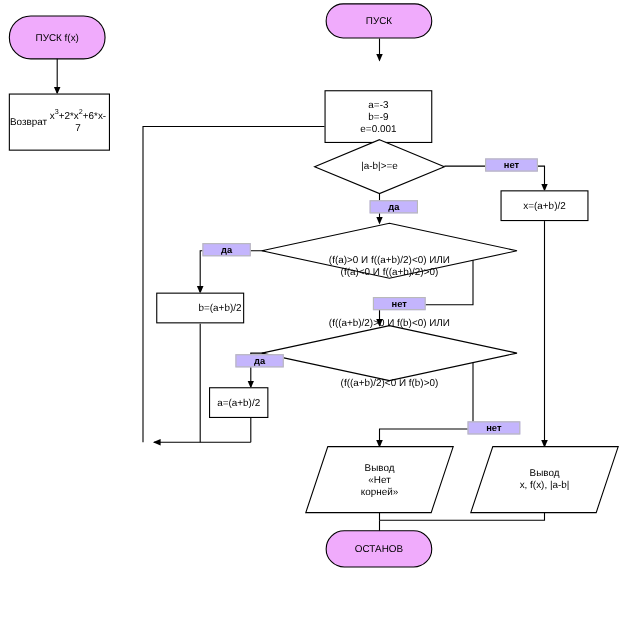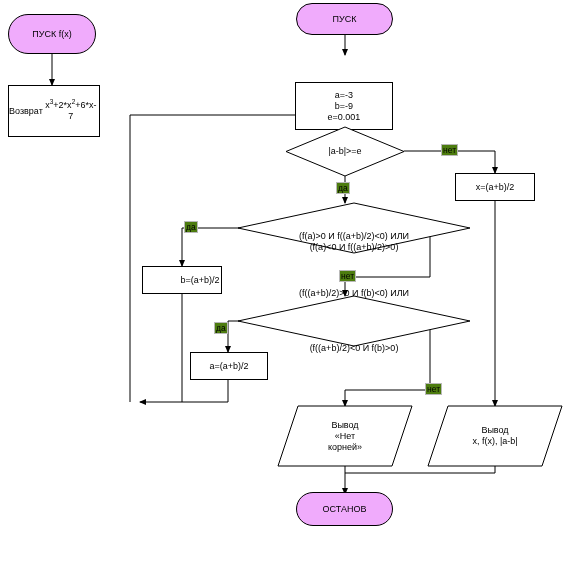--- a/index.html
+++ b/index.html
@@ -92,24 +92,25 @@
     font-size: 9px;
     line-height: 11px;
     color: #000000;
     white-space: pre-line;
   }
   .edge-label {
     position: absolute;
     font-size: 8.5px;
     line-height: 10px;
     color: #000000;
-    background: #4d7c0f;
+    background: #c4b5fd;
     border: 1px solid #b9b9b9;
-    padding: 0px 1px;
+    padding: 0px 16px;
     white-space: nowrap;
+    font-weight: bold;
   }
   sup {
     font-size: 6.5px;
     vertical-align: super;
     line-height: 0;
   }
 </style>
 </head>
 <body>
 
@@ -202,21 +203,21 @@
     <div class="decision-label" style="flex-direction:column;gap:44px;">
       <span>(f((a+b)/2)&gt;0 И f(b)&lt;0) ИЛИ</span>
       <span>(f((a+b)/2)&lt;0 И f(b)&gt;0)</span>
     </div>
   </div>
 
   <div class="node process" style="left:142px; top:266px; width:80px; height:28px;padding-left:36px;">
     <span>b=(a+b)/2</span>
   </div>
 
-  <div class="node process" style="left:190px; top:352px; width:78px; height:28px;">
+  <div class="node process" style="left:190px; top:352px; width:54px; height:28px;">
     <span>a=(a+b)/2</span>
   </div>
 
   <div class="node process" style="left:455px; top:173px; width:80px; height:28px;text-align:center;">
     <span>x=(a+b)/2</span>
   </div>
 
   <div class="io-wrap" style="left:278px; top:406px; width:134px; height:60px;">
     <svg width="134" height="60" viewBox="0 0 134 60">
       <polygon points="20,0 134,0 114,60 0,60" fill="#ffffff" stroke="#000000" stroke-width="1"></polygon>
@@ -231,21 +232,21 @@
   <div class="io-wrap" style="left:428px; top:406px; width:134px; height:60px;">
     <svg width="134" height="60" viewBox="0 0 134 60">
       <polygon points="20,0 134,0 114,60 0,60" fill="#ffffff" stroke="#000000" stroke-width="1"></polygon>
     </svg>
     <div class="io-label" style="flex-direction:column;">
       <span>Вывод</span>
       <span>x, f(x), |a-b|</span>
     </div>
   </div>
 
-  <div class="node terminal" style="left:296px; top:492px; width:97px; height:34px;">
+  <div class="node terminal" style="left:296px; top:482px; width:97px; height:34px;">
     <span>ОСТАНОВ</span>
   </div>
 
   <div class="edge-label" style="left:336px; top:182px;">да</div>
   <div class="edge-label" style="left:441px; top:144px;">нет</div>
 
   <div class="edge-label" style="left:184px; top:221px;">да</div>
   <div class="edge-label" style="left:339px; top:270px;">нет</div>
 
   <div class="edge-label" style="left:214px; top:322px;">да</div>

